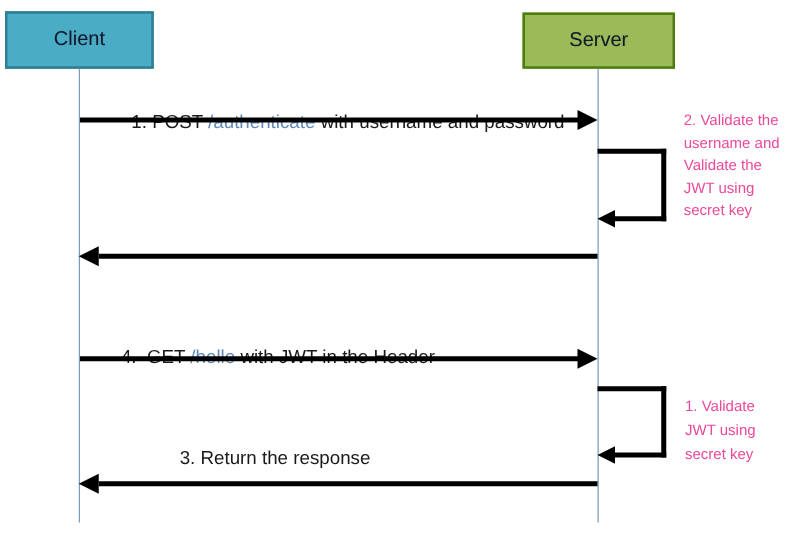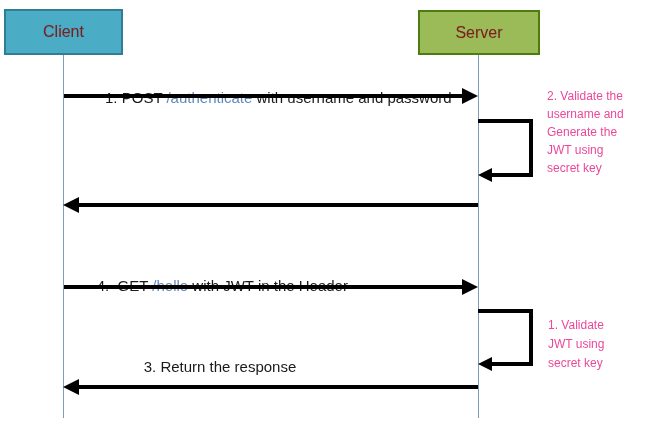--- a/index.html
+++ b/index.html
@@ -11,21 +11,21 @@
     font-family: "Liberation Sans", sans-serif;
     overflow: hidden;
   }
   
   .actor-box {
     position: absolute;
     display: flex;
     align-items: center;
     justify-content: center;
     font-size: 16px;
-    color: #7f1d1d;
+    color: #0f172a;
     box-sizing: border-box;
     text-shadow: 0 0 1px rgba(0,0,0,0.15);
   }
   .actor-client {
     left: 4px; top: 9px; width: 119px; height: 46px;
     background: #4BACC6;
     border: 2px solid #2F7E95;
   }
   .actor-server {
     left: 418px; top: 10px; width: 122px; height: 45px;
@@ -124,21 +124,21 @@
   <div class="msg-line" style="left:64px; top:94px; width:399px;"></div>
   <div class="arrow-right" style="left:462px; top:88px;"></div>
 
   <div class="loop-bar loop1-top"></div>
   <div class="loop-bar loop1-right"></div>
   <div class="loop-bar loop1-bottom"></div>
   <div class="loop-head loop1-head"></div>
   <div class="side-note note-2">
     <div>2. Validate the</div>
     <div>username and</div>
-    <div>Generate the</div>
+    <div>Validate the</div>
     <div>JWT using</div>
     <div>secret key</div>
   </div>
 
   <div class="msg-line" style="left:79px; top:203px; width:399px;"></div>
   <div class="arrow-left" style="left:63px; top:197px;"></div>
 
   <div class="msg-label lbl-4">
     <span>4.  GET </span><span class="link">/hello</span><span> with JWT in the Header</span>
   </div>

